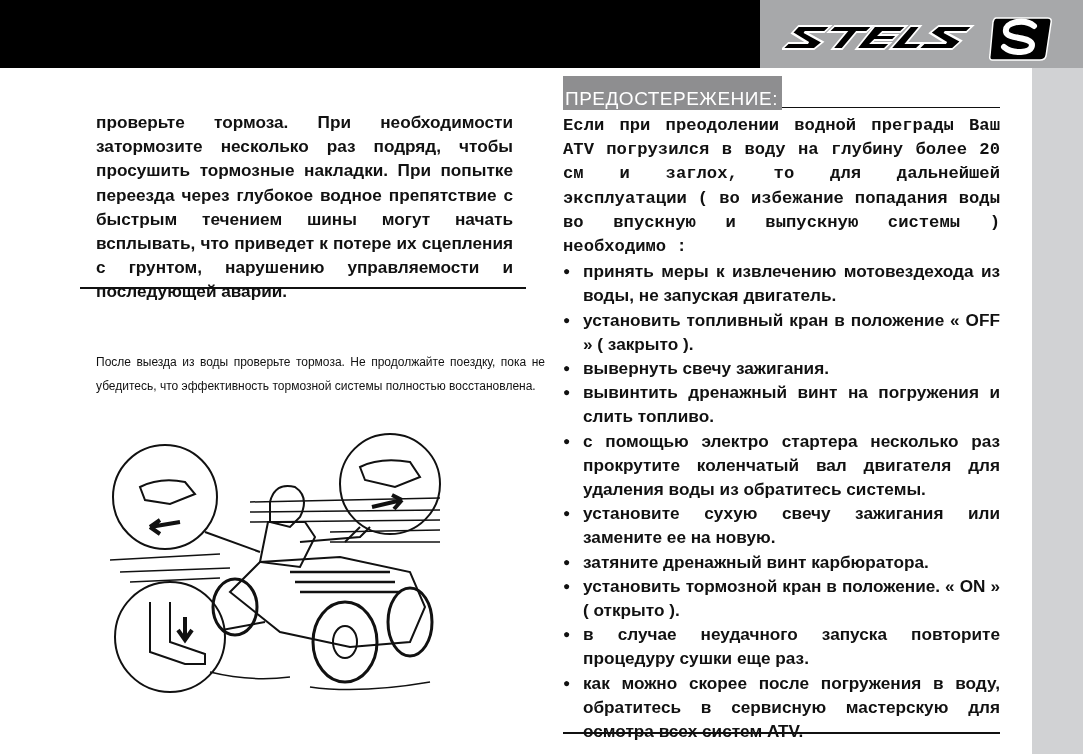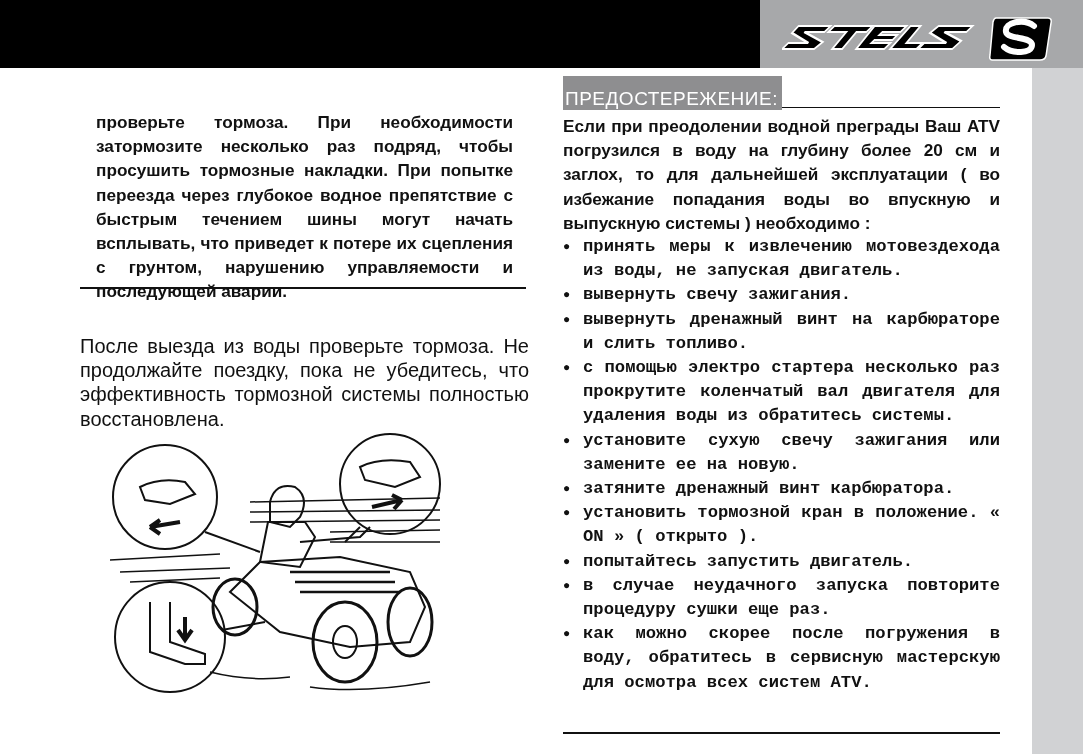--- a/index.html
+++ b/index.html
@@ -7,30 +7,30 @@
          font-family:"Liberation Sans", sans-serif; color:#111; }
   .topbar { position:absolute; left:0; top:0; width:760px; height:68px; background:#000; }
   .logo-area { position:absolute; left:760px; top:0; width:323px; height:68px; background:#a7a8aa; }
   .side-strip { position:absolute; left:1032px; top:68px; width:51px; height:686px; background:#d1d2d4; }
   .logo-text { position:absolute; left:782px; top:22px; width:200px; height:30px; }
   .logo-badge { position:absolute; left:988px; top:14px; width:66px; height:48px; }
 
   .col-left { position:absolute; left:80px; top:94px; width:449px; }
   .bold-par { font-weight:bold; font-size:17.2px; line-height:24.2px; text-align:justify; text-align-last:left; margin:16px; }
   .rule-left { position:absolute; left:80px; top:287px; width:446px; height:2px; background:#111; }
-  .reg-par { position:absolute; left:80px; top:334px; width:449px; font-size:20px; line-height:24.2px; text-align:justify; text-align-last:left; margin:0; }
+  .reg-par { position:absolute; left:80px; top:334px; width:449px; font-size:12px; line-height:24.2px; text-align:justify; text-align-last:left; margin:16px; }
 
   .illustration { position:absolute; left:110px; top:432px; width:340px; height:268px; }
 
   .col-right { position:absolute; left:563px; top:76px; width:437px; }
   .warn-head { display:flex; align-items:flex-end; height:34px;text-align:center; }
   .warn-label { background:#8e8e90; color:#fff; font-size:19px; letter-spacing:0.5px; padding:12px 4px 0 2px; line-height:22px; }
   .warn-line { flex:1; height:1.5px; background:#111; margin-bottom:2px; }
-  .warn-intro { font-weight:bold; font-size:17.2px; line-height:24.2px; text-align:justify; text-align-last:left; margin:4px 0 0 0; }
-  ul.bullets { list-style:none; margin:0; padding:0;font-family:Liberation Mono, monospace; }
+  .warn-intro { font-weight:bold; font-size:17.2px; line-height:24.2px; text-align:justify; text-align-last:left; margin:4px 0 0 0;font-family:Liberation Mono, monospace; }
+  ul.bullets { list-style:none; margin:0; padding:0; }
   ul.bullets li { position:relative; padding-left:20px; font-weight:bold; font-size:17.2px; line-height:24.2px; text-align:justify; text-align-last:left; }
   ul.bullets li::before { content:"●"; position:absolute; left:0; top:0; font-size:12px; }
   .rule-right { position:absolute; left:563px; top:732px; width:437px; height:2px; background:#111; }
 </style>
 </head>
 <body>
 
 <div class="topbar"></div>
 <div class="logo-area"></div>
 <div class="side-strip"></div>
@@ -92,24 +92,24 @@
 </svg>
 
 <div class="col-right">
   <div class="warn-head">
     <span class="warn-label">ПРЕДОСТЕРЕЖЕНИЕ:</span>
     <span class="warn-line"></span>
   </div>
   <p class="warn-intro">Если при преодолении водной преграды Ваш ATV погрузился в воду на глубину более 20 см и заглох, то для дальнейшей эксплуатации ( во избежание попадания воды во впускную и выпускную системы ) необходимо :</p>
   <ul class="bullets">
     <li>принять меры к извлечению мотовездехода из воды, не запуская двигатель.</li>
+    <li>установить топливный кран в положение « OFF » ( закрыто ).</li>
     <li>вывернуть свечу зажигания.</li>
-    <li>вывернуть дренажный винт на карбюраторе и слить топливо.</li>
+    <li>вывинтить дренажный винт на погружения и слить топливо.</li>
     <li>с помощью электро стартера несколько раз прокрутите коленчатый вал двигателя для удаления воды из обратитесь системы.</li>
     <li>установите сухую свечу зажигания или замените ее на новую.</li>
     <li>затяните дренажный винт карбюратора.</li>
     <li>установить тормозной кран в положение. « ON » ( открыто ).</li>
-    <li>попытайтесь запустить двигатель.</li>
     <li>в случае неудачного запуска повторите процедуру сушки еще раз.</li>
     <li>как можно скорее после погружения в воду, обратитесь в сервисную мастерскую для осмотра всех систем ATV.</li>
   </ul>
 </div>
 <div class="rule-right"></div>
 
 </body></html>

